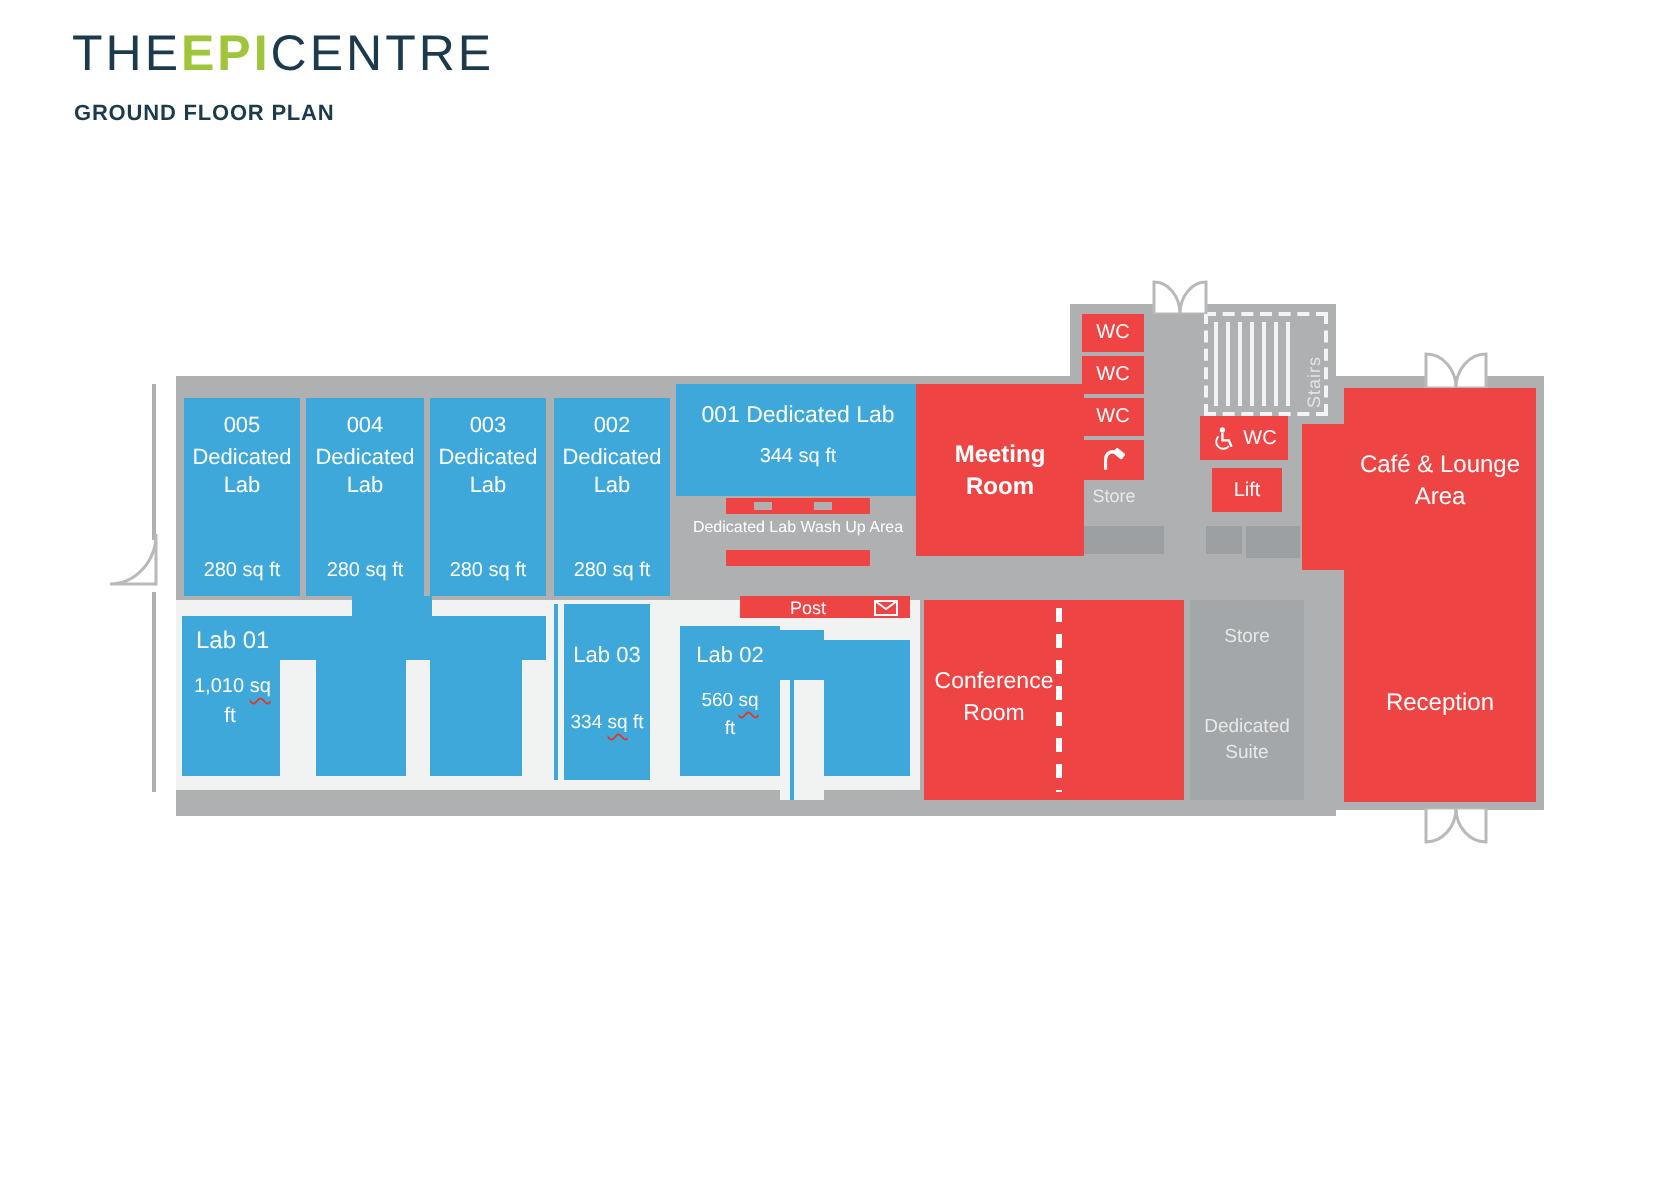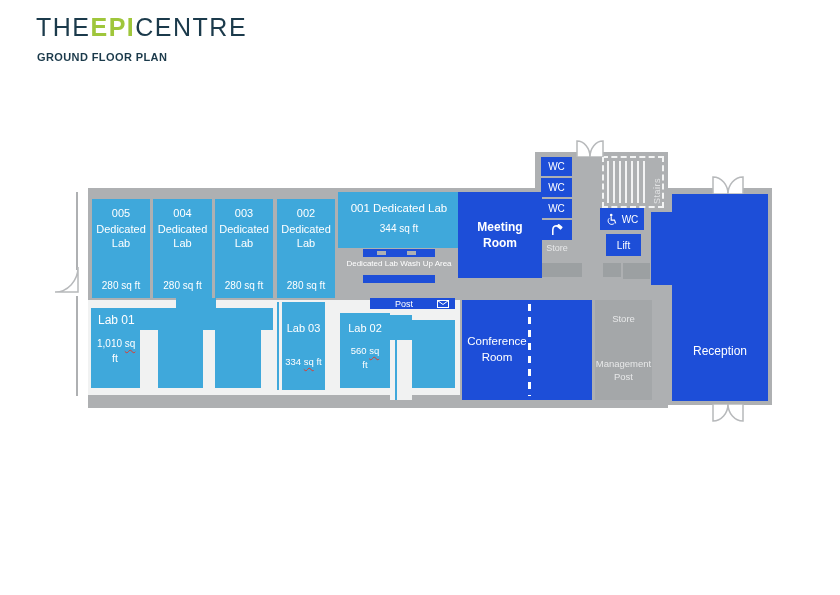--- a/index.html
+++ b/index.html
@@ -1,21 +1,21 @@
 <!DOCTYPE html>
 <html><head>
 <meta charset="utf-8">
 <style>
   html,body{margin:0;padding:0;}
   body{
     width:840px;height:595px;position:relative;background:#ffffff;
     font-family:"Liberation Sans", sans-serif;overflow:hidden;
   }
   .abs{position:absolute;}
-  .navy{background:#1d4ed8;}
+  .navy{background:#ef4444;}
   .blue{background:#3FA8DB;}
   .gray{background:#AEB0B2;}
   .gray2{background:#A4A7A9;}
   .gray3{background:#9CA0A2;}
   .whitebg{background:#F1F2F2;}
   .wtxt{color:#ffffff;}
   .ltxt{color:#E7E8E9;}
 
   
   .logo{left:36px;top:13px;font-size:25px;letter-spacing:1.5px;color:#1B3A4B;font-weight:500;white-space:nowrap;}
@@ -147,20 +147,21 @@
 <div class="abs navy room wtxt" style="left:606px;top:234px;width:35px;height:22px;font-size:10px;">
   <span>Lift</span>
 </div>
 
 <div class="abs gray3" style="left:542px;top:263px;width:40px;height:14px;"></div>
 <div class="abs gray3" style="left:603px;top:263px;width:18px;height:14px;"></div>
 <div class="abs gray3" style="left:623px;top:263px;width:27px;height:16px;"></div>
 
 <div class="abs navy" style="left:651px;top:212px;width:24px;height:73px;"></div>
 <div class="abs navy wtxt" style="left:672px;top:194px;width:96px;height:207px;">
+  <div style="position:absolute;left:0;top:30px;width:100%;font-size:12px;line-height:1.35;text-align:center;">Café &amp; Lounge Area</div>
   <div style="position:absolute;left:0;top:150px;width:100%;font-size:12px;text-align:center;">Reception</div>
 </div>
 
 <div class="abs blue" style="left:91px;top:308px;width:182px;height:80px;"></div>
 <div class="abs blue" style="left:176px;top:298px;width:40px;height:10px;"></div>
 <div class="abs whitebg" style="left:140px;top:330px;width:18px;height:58px;"></div>
 <div class="abs whitebg" style="left:203px;top:330px;width:12px;height:58px;"></div>
 <div class="abs whitebg" style="left:261px;top:330px;width:12px;height:58px;"></div>
 <div class="abs wtxt" style="left:98px;top:313px;font-size:12px;">Lab 01</div>
 <div class="abs wtxt" style="left:97px;top:338px;font-size:10px;white-space:nowrap;">
@@ -198,21 +199,21 @@
 </div>
 <div class="abs wtxt" style="left:340px;top:359px;width:50px;font-size:9.5px;text-align:center;">ft</div>
 
 <div class="abs navy wtxt" style="left:462px;top:300px;width:130px;height:100px;">
   <div style="position:absolute;left:0;top:34px;width:70px;font-size:11.5px;line-height:1.35;text-align:center;">Conference Room</div>
   <div class="dash-divider" style="position:absolute;left:66px;top:4px;width:3px;height:92px;"></div>
 </div>
 
 <div class="abs gray2 ltxt" style="left:595px;top:300px;width:57px;height:100px;">
   <div style="position:absolute;left:0;top:13px;width:100%;font-size:9.5px;text-align:center;">Store</div>
-  <div style="position:absolute;left:0;top:58px;width:100%;font-size:9.5px;line-height:1.35;text-align:center;">Management Post</div>
+  <div style="position:absolute;left:0;top:58px;width:100%;font-size:9.5px;line-height:1.35;text-align:center;">Dedicated Suite</div>
 </div>
 
 <div class="abs" style="left:54px;top:266px;">
   <svg width="26" height="28" viewBox="0 0 26 28">
     <path d="M24 1 A 23 25 0 0 1 1 26 L 24 26 Z" fill="#ffffff" stroke="#B7B9BB" stroke-width="1.5"></path>
   </svg>
 </div>
 <div class="abs" style="left:576px;top:138px;">
   <svg width="28" height="19" viewBox="0 0 28 19">
     <path d="M1 19 L1 3 A 13 16 0 0 1 14 19 Z" fill="#ffffff" stroke="#B7B9BB" stroke-width="1.5"></path>

